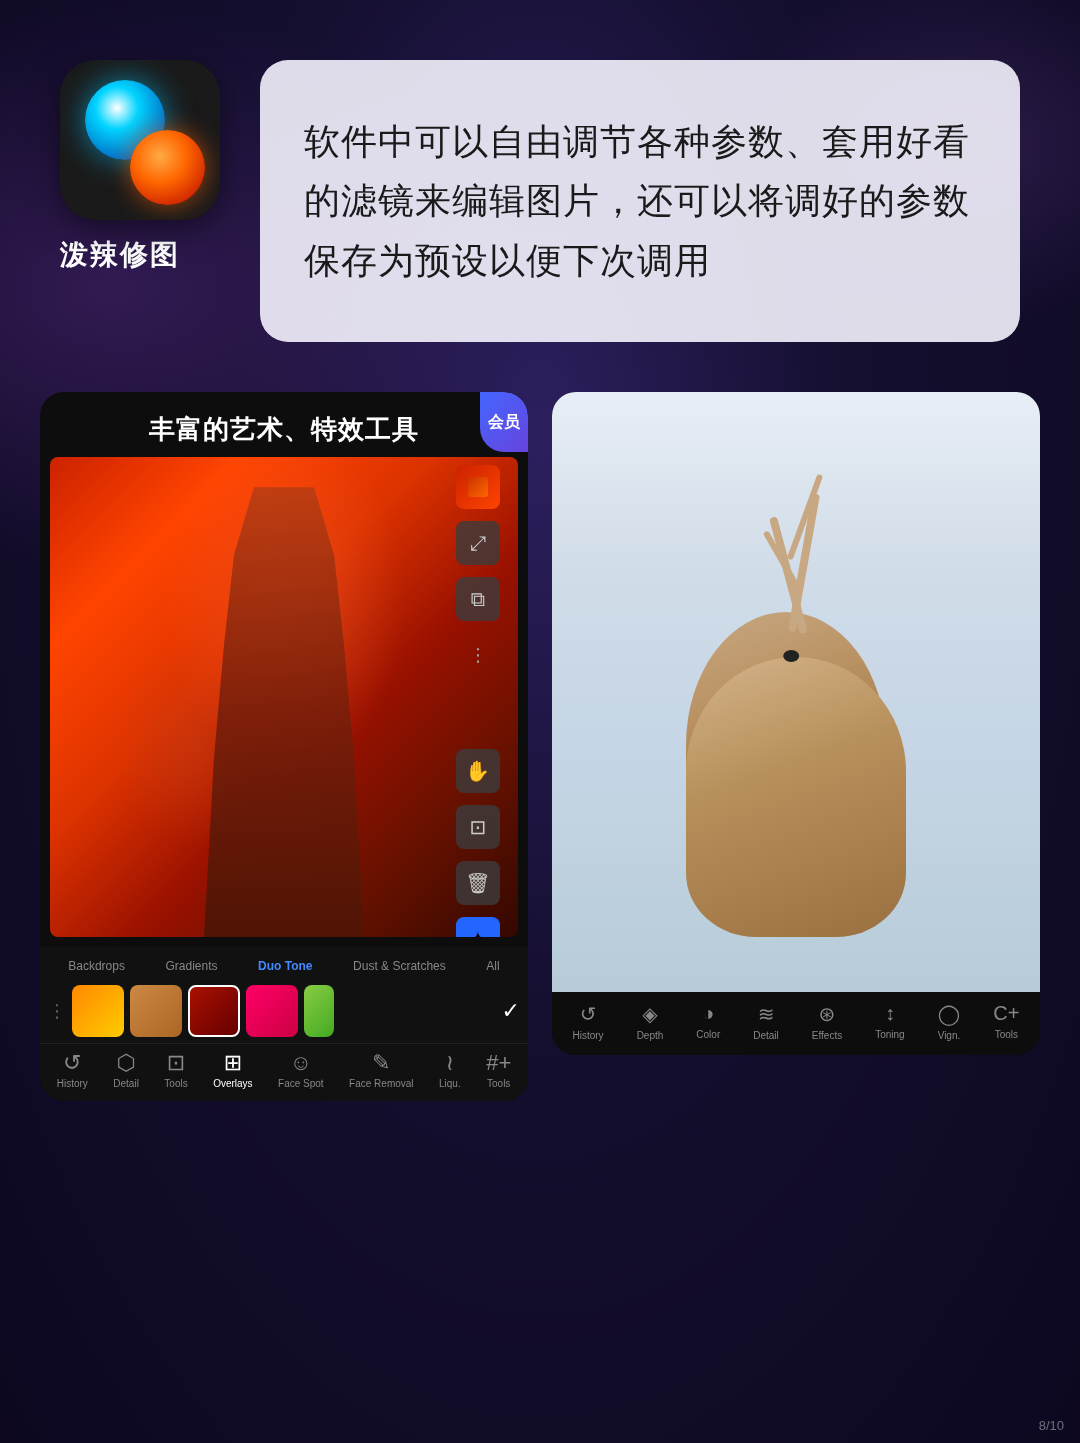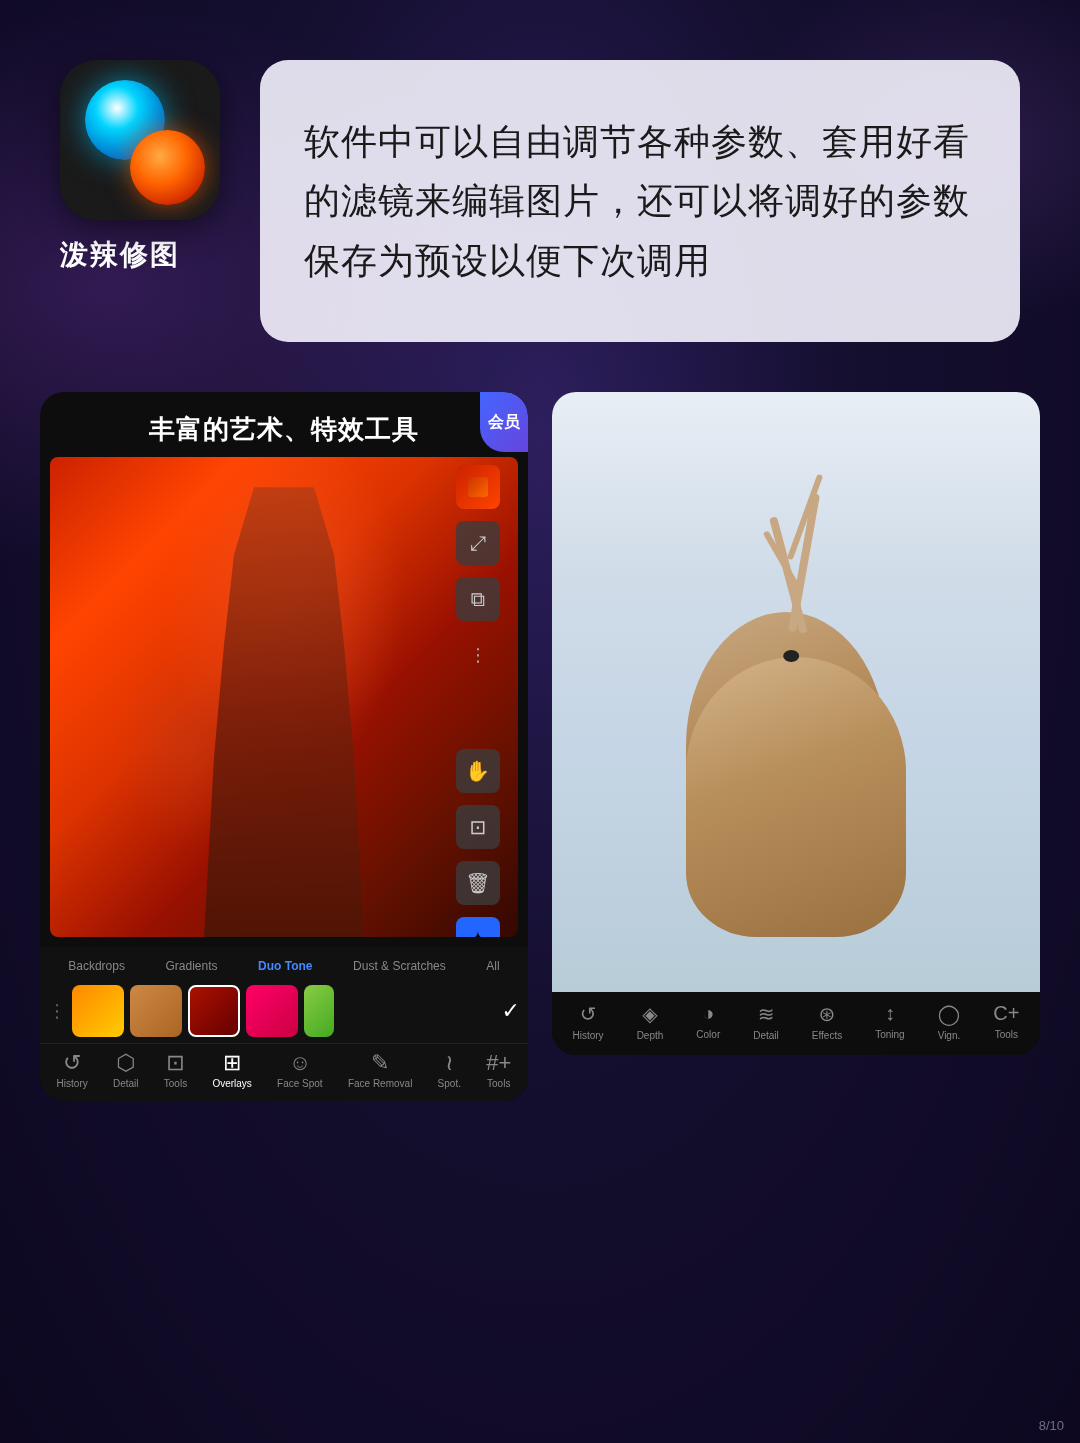--- a/index.html
+++ b/index.html
@@ -445,21 +445,21 @@
         <div class="bottom-tool">
           <span class="bottom-tool-icon">☺</span>
           <span>Face Spot</span>
         </div>
         <div class="bottom-tool">
           <span class="bottom-tool-icon">✎</span>
           <span>Face Removal</span>
         </div>
         <div class="bottom-tool">
           <span class="bottom-tool-icon">≀</span>
-          <span>Spot.</span>
+          <span>Liqu.</span>
         </div>
         <div class="bottom-tool">
           <span class="bottom-tool-icon">#+</span>
           <span>Tools</span>
         </div>
       </div>
     </div>
   </div>
 
   <div class="phone-card">

